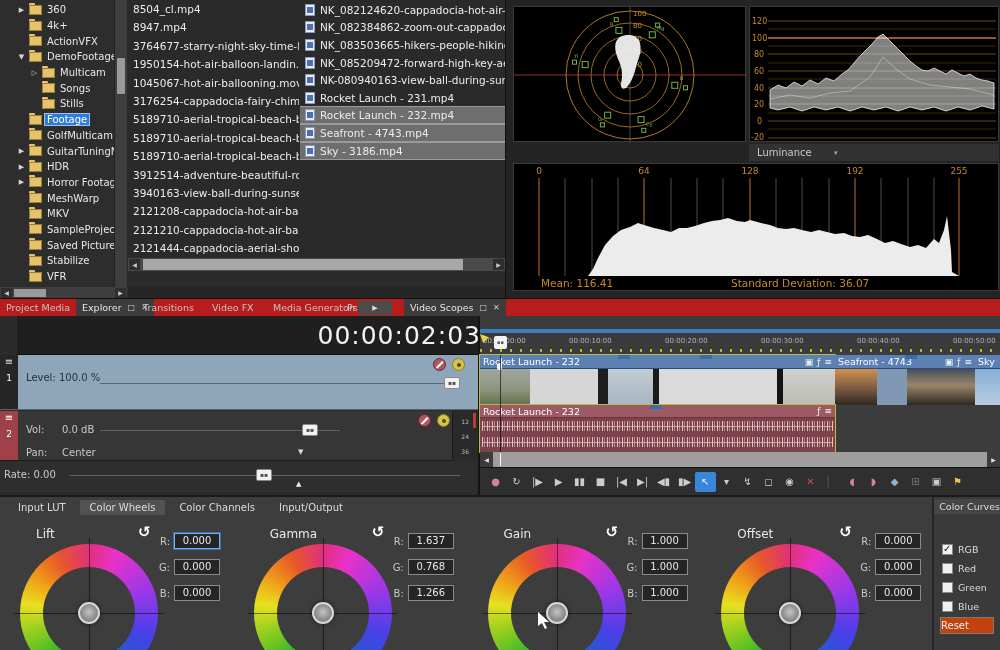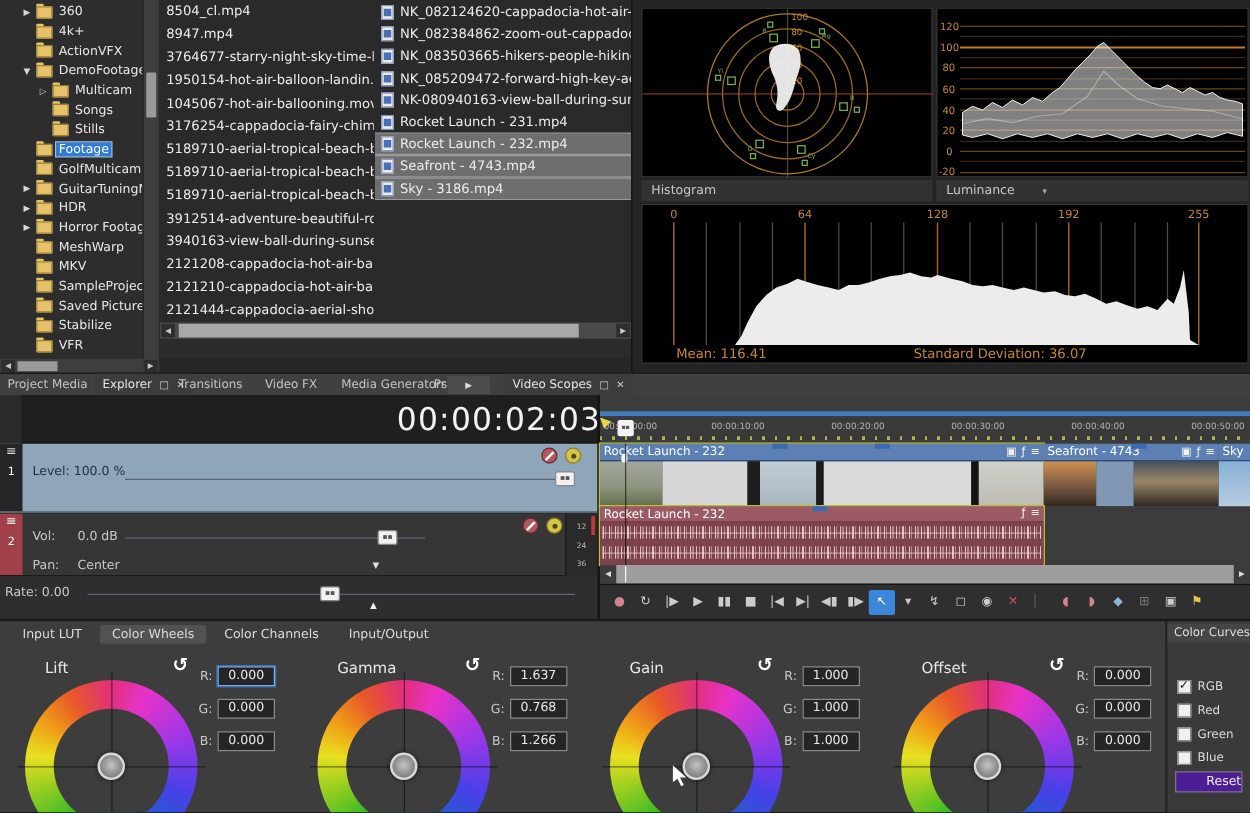--- a/index.html
+++ b/index.html
@@ -37,21 +37,21 @@
 
   
   .scopes{position:absolute;left:505px;top:0;width:495px;height:298px;background:#242424;border-left:1px solid #111;}
   .scope-box{position:absolute;background:#000;border:1px solid #3a3a3a;}
   .sel-bar{position:absolute;height:17px;background:#323232;color:#c8c8c8;font-size:10px;line-height:17px;padding-left:8px;}
   .sel-arrow{position:absolute;font-size:7px;color:#aaa;top:1px;}
   .scope-num{fill:#c8872a;font-size:9px;font-family:"DejaVu Sans",sans-serif;}
   .mean-lbl{position:absolute;color:#c8872a;font-size:10.5px;}
 
   
-  .tabbar{position:absolute;left:0;top:298px;width:1000px;height:18px;background:#404040;border-top:1px solid #111;}
+  .tabbar{position:absolute;left:0;top:298px;width:1000px;height:18px;background:#b91c1c;border-top:1px solid #111;}
   .dtab{position:absolute;top:0;height:18px;line-height:18px;font-size:9.5px;color:#c4c4c4;white-space:nowrap;}
   .dtab.active{background:#3c3c3c;color:#e4e4e4;padding:0 6px;display:flex;gap:6px;align-items:center;}
   .wicon{font-size:8px;color:#cfcfcf;}
   .xicon{font-size:8px;color:#cfcfcf;}
   .scrollbtn{position:absolute;left:358px;top:2px;width:34px;height:14px;background:#4c4c4c;color:#ddd;font-size:7px;line-height:14px;text-align:center;}
 
   
   .tc-block{position:absolute;left:0;top:316px;width:478px;height:39px;background:#1f1f1f;border-bottom:1px solid #101010;margin-left:17px;}
   .tc-text{position:absolute;right:14px;top:5px;font-size:25px;color:#f2f2f2;letter-spacing:1px;}
   .t1-head{position:absolute;left:0;top:355px;width:478px;height:55px;background:#8fa5ba;border-bottom:1px solid #55636f;}
@@ -149,21 +149,21 @@
   .vbox{width:46px;height:16px;background:#252525;border:1px solid #8a8a8a;color:#e8e8e8;font-size:10px;line-height:14px;text-align:center;}
   .wgroup:nth-of-type(1) .vrow:nth-of-type(1) .vbox{border-color:#78b0e8;box-shadow:0 0 0 1px #3a70b0;}
 
   .curves{position:absolute;left:932px;top:0px;width:68px;height:155px;background:#3a3a3a;border-left:2px solid #252525;}
   .ctitle{position:absolute;left:0;top:2px;width:100%;height:15px;background:#454545;color:#ddd;font-size:9.5px;line-height:15px;text-align:right;}
   .chans{position:absolute;left:8px;top:46px;display:flex;flex-direction:column;gap:6px;}
   .chan{display:flex;align-items:center;gap:5px;height:13px;}
   .cb{width:11px;height:11px;background:#f0f0f0;border:1px solid #888;position:relative;flex:none;}
   .cb.checked::after{content:"✓";position:absolute;left:0px;top:-2px;font-size:10px;color:#111;}
   .clabel{font-size:9.5px;color:#dcdcdc;}
-  .reset-btn{position:absolute;left:6px;top:120px;width:54px;height:17px;background:#4c1d95;border:1px solid #7a7a7a;color:#eee;font-size:10px;line-height:15px;text-align:right;}
+  .reset-btn{position:absolute;left:6px;top:120px;width:54px;height:17px;background:#c2410c;border:1px solid #7a7a7a;color:#eee;font-size:10px;line-height:15px;text-align:left;}
 
   .cursor{position:absolute;left:538px;top:612px;width:12px;height:18px;background:#fff;z-index:20;
     clip-path:polygon(0% 0%,0% 78%,33% 61%,58% 94%,75% 89%,50% 56%,92% 56%);filter:drop-shadow(1px 1px 1px #000);}
   .divider-v{position:absolute;left:478px;top:316px;width:2px;height:179px;background:#141414;}
 </style>
 </head>
 <body>
 
 <div id="app">
 
@@ -406,23 +406,20 @@
         <g fill="#c8901c" font-size="7" font-family="DejaVu Sans">
           <text x="119" y="9">100</text>
           <text x="119" y="21">80</text>
           <text x="119" y="34">60</text>
           <text x="119" y="47">40</text>
           <text x="119" y="60">20</text>
         </g>
         <path d="M106,30 C114,26 124,28 126,36 C128,46 124,52 122,60 C120,68 118,74 113,80 C110,83 106,82 107,76 C109,68 108,60 104,52 C100,42 100,34 106,30 Z" fill="#f0f0f0" opacity="0.95"></path>
       </svg>
     </div>
-    <div class="sel-bar" style="left:7px;top:144px;width:233px">
-      <span>Histogram</span>
-    </div>
 
     <div class="scope-box" style="left:243px;top:6px;width:250px;height:136px">
       <svg width="248" height="134" viewBox="0 0 248 134">
         <g stroke="#3a2810" stroke-width="1">
           <line x1="18" y1="22" x2="246" y2="22"></line>
             <line x1="18" y1="39" x2="246" y2="39"></line>
           <line x1="18" y1="56" x2="246" y2="56"></line>
             <line x1="18" y1="72" x2="246" y2="72"></line>
           <line x1="18" y1="89" x2="246" y2="89"></line>
             <line x1="18" y1="106" x2="246" y2="106"></line>

